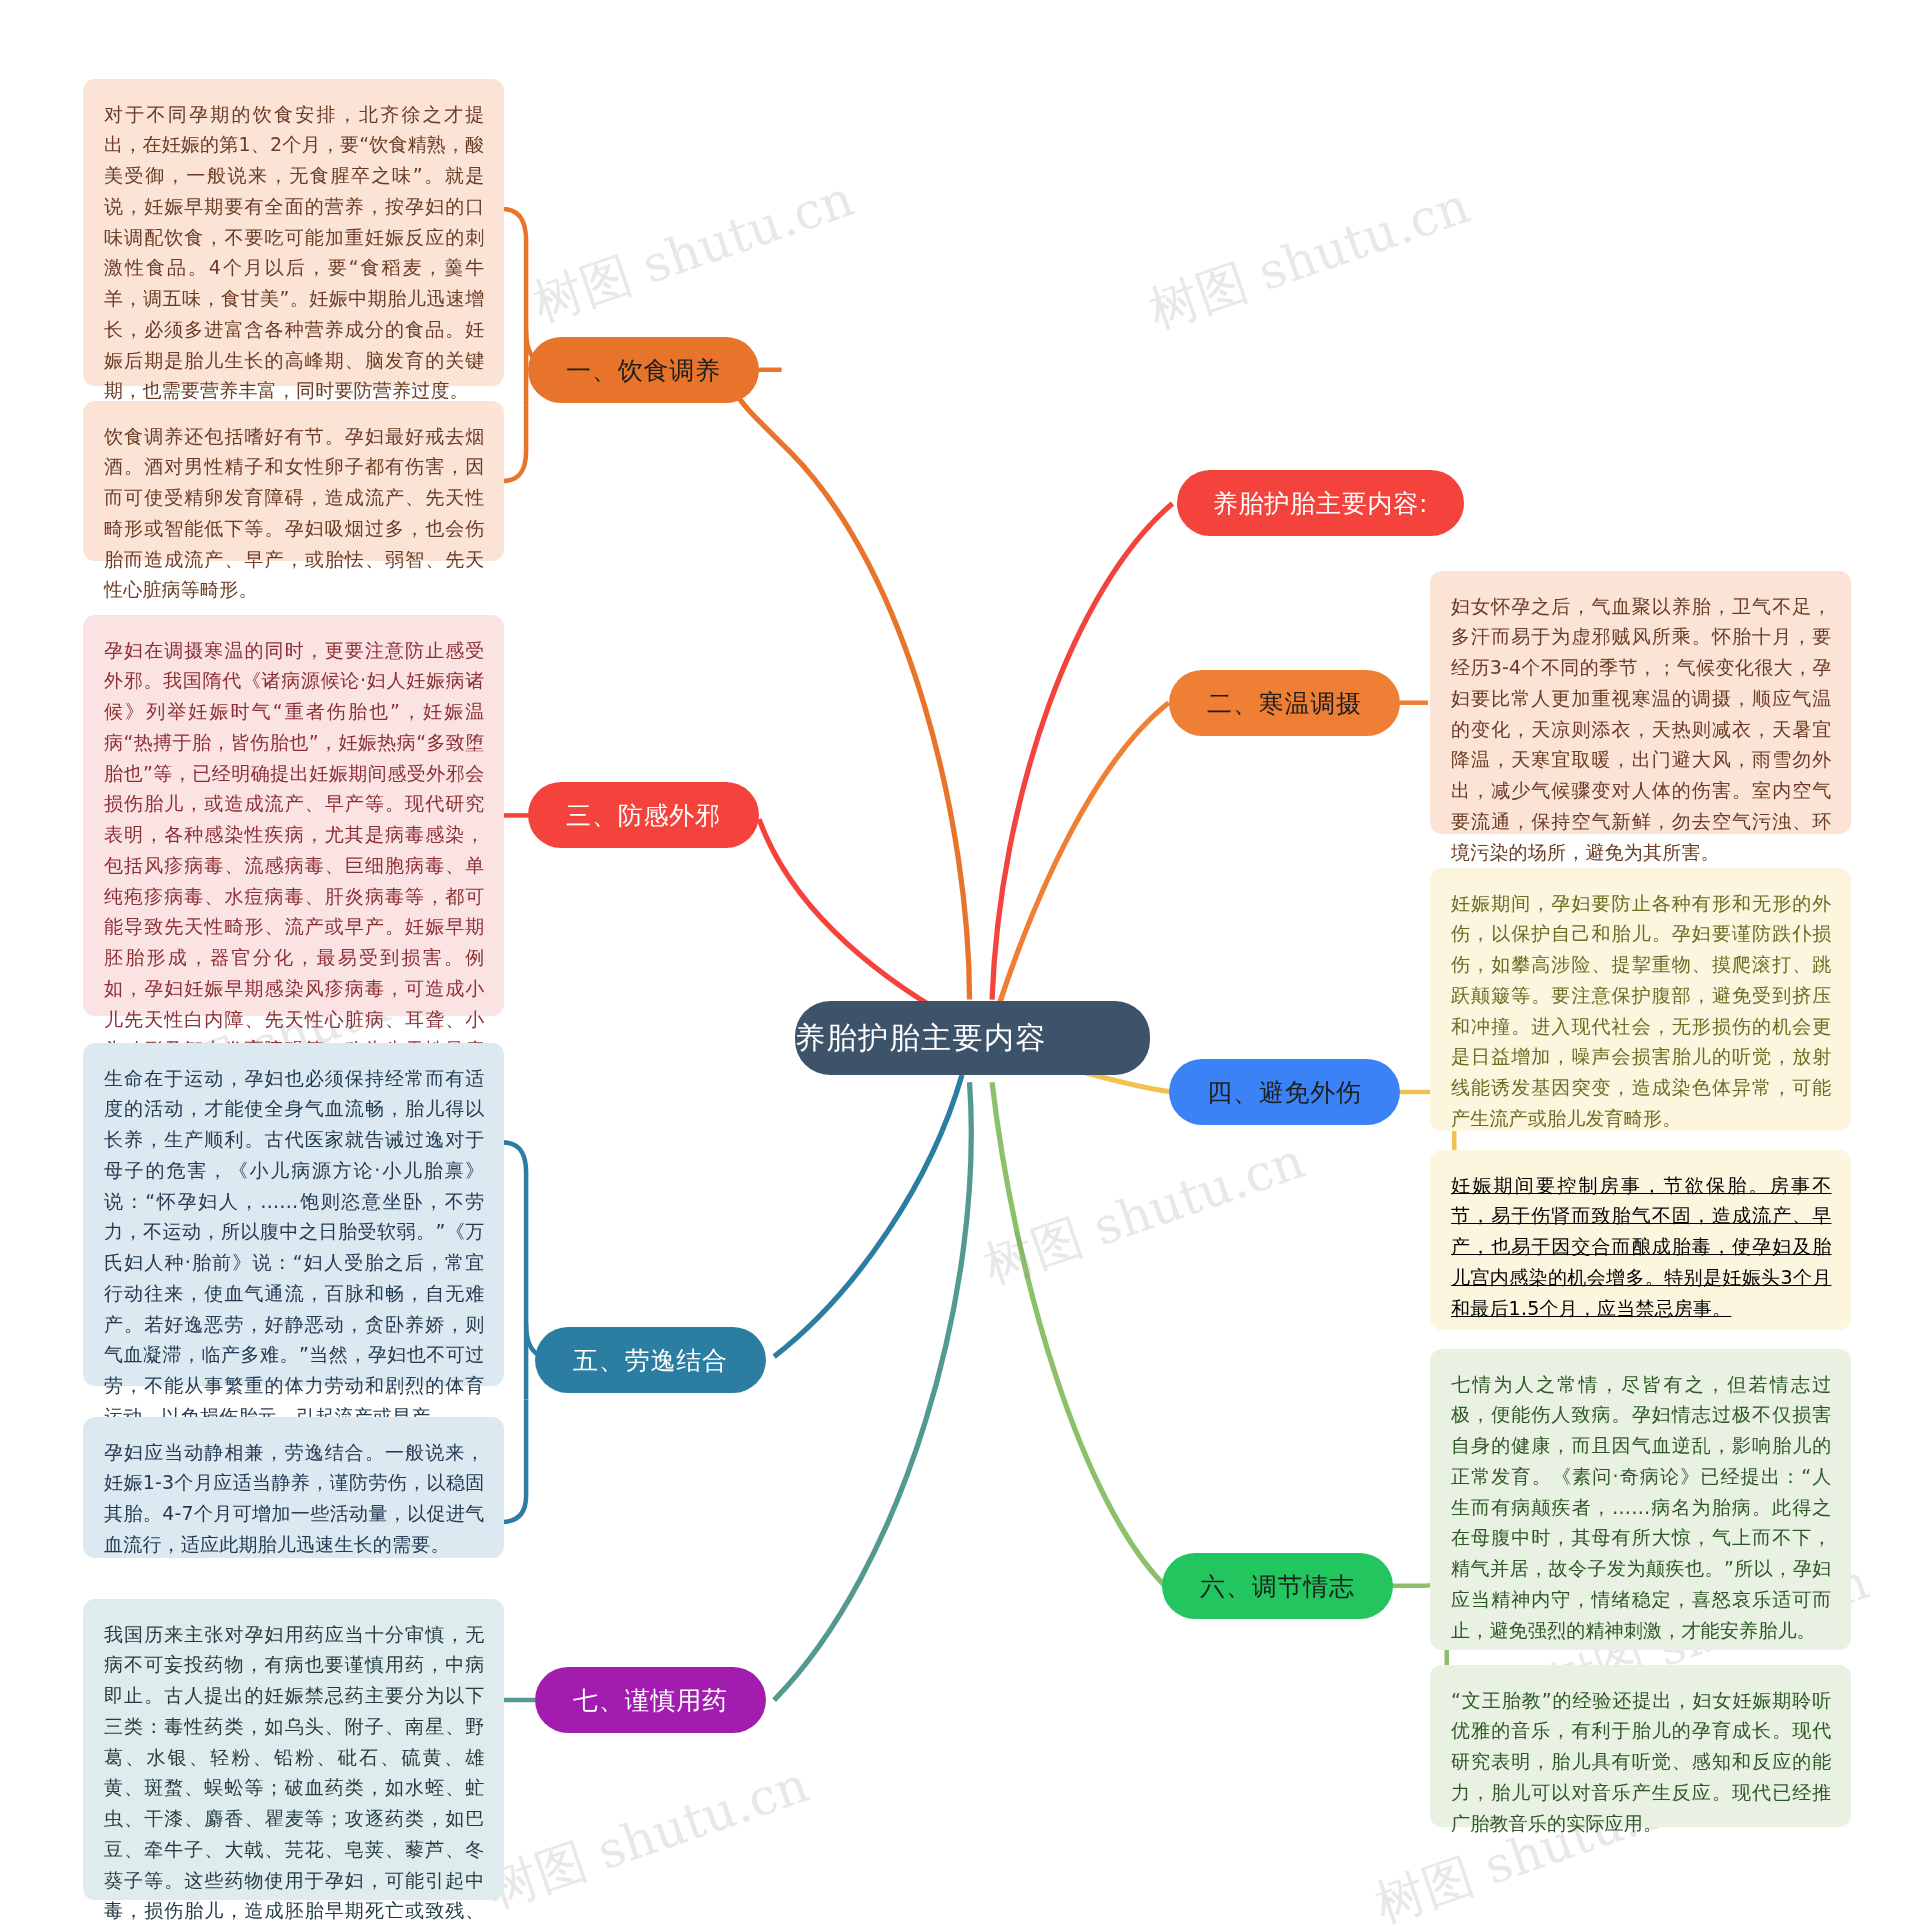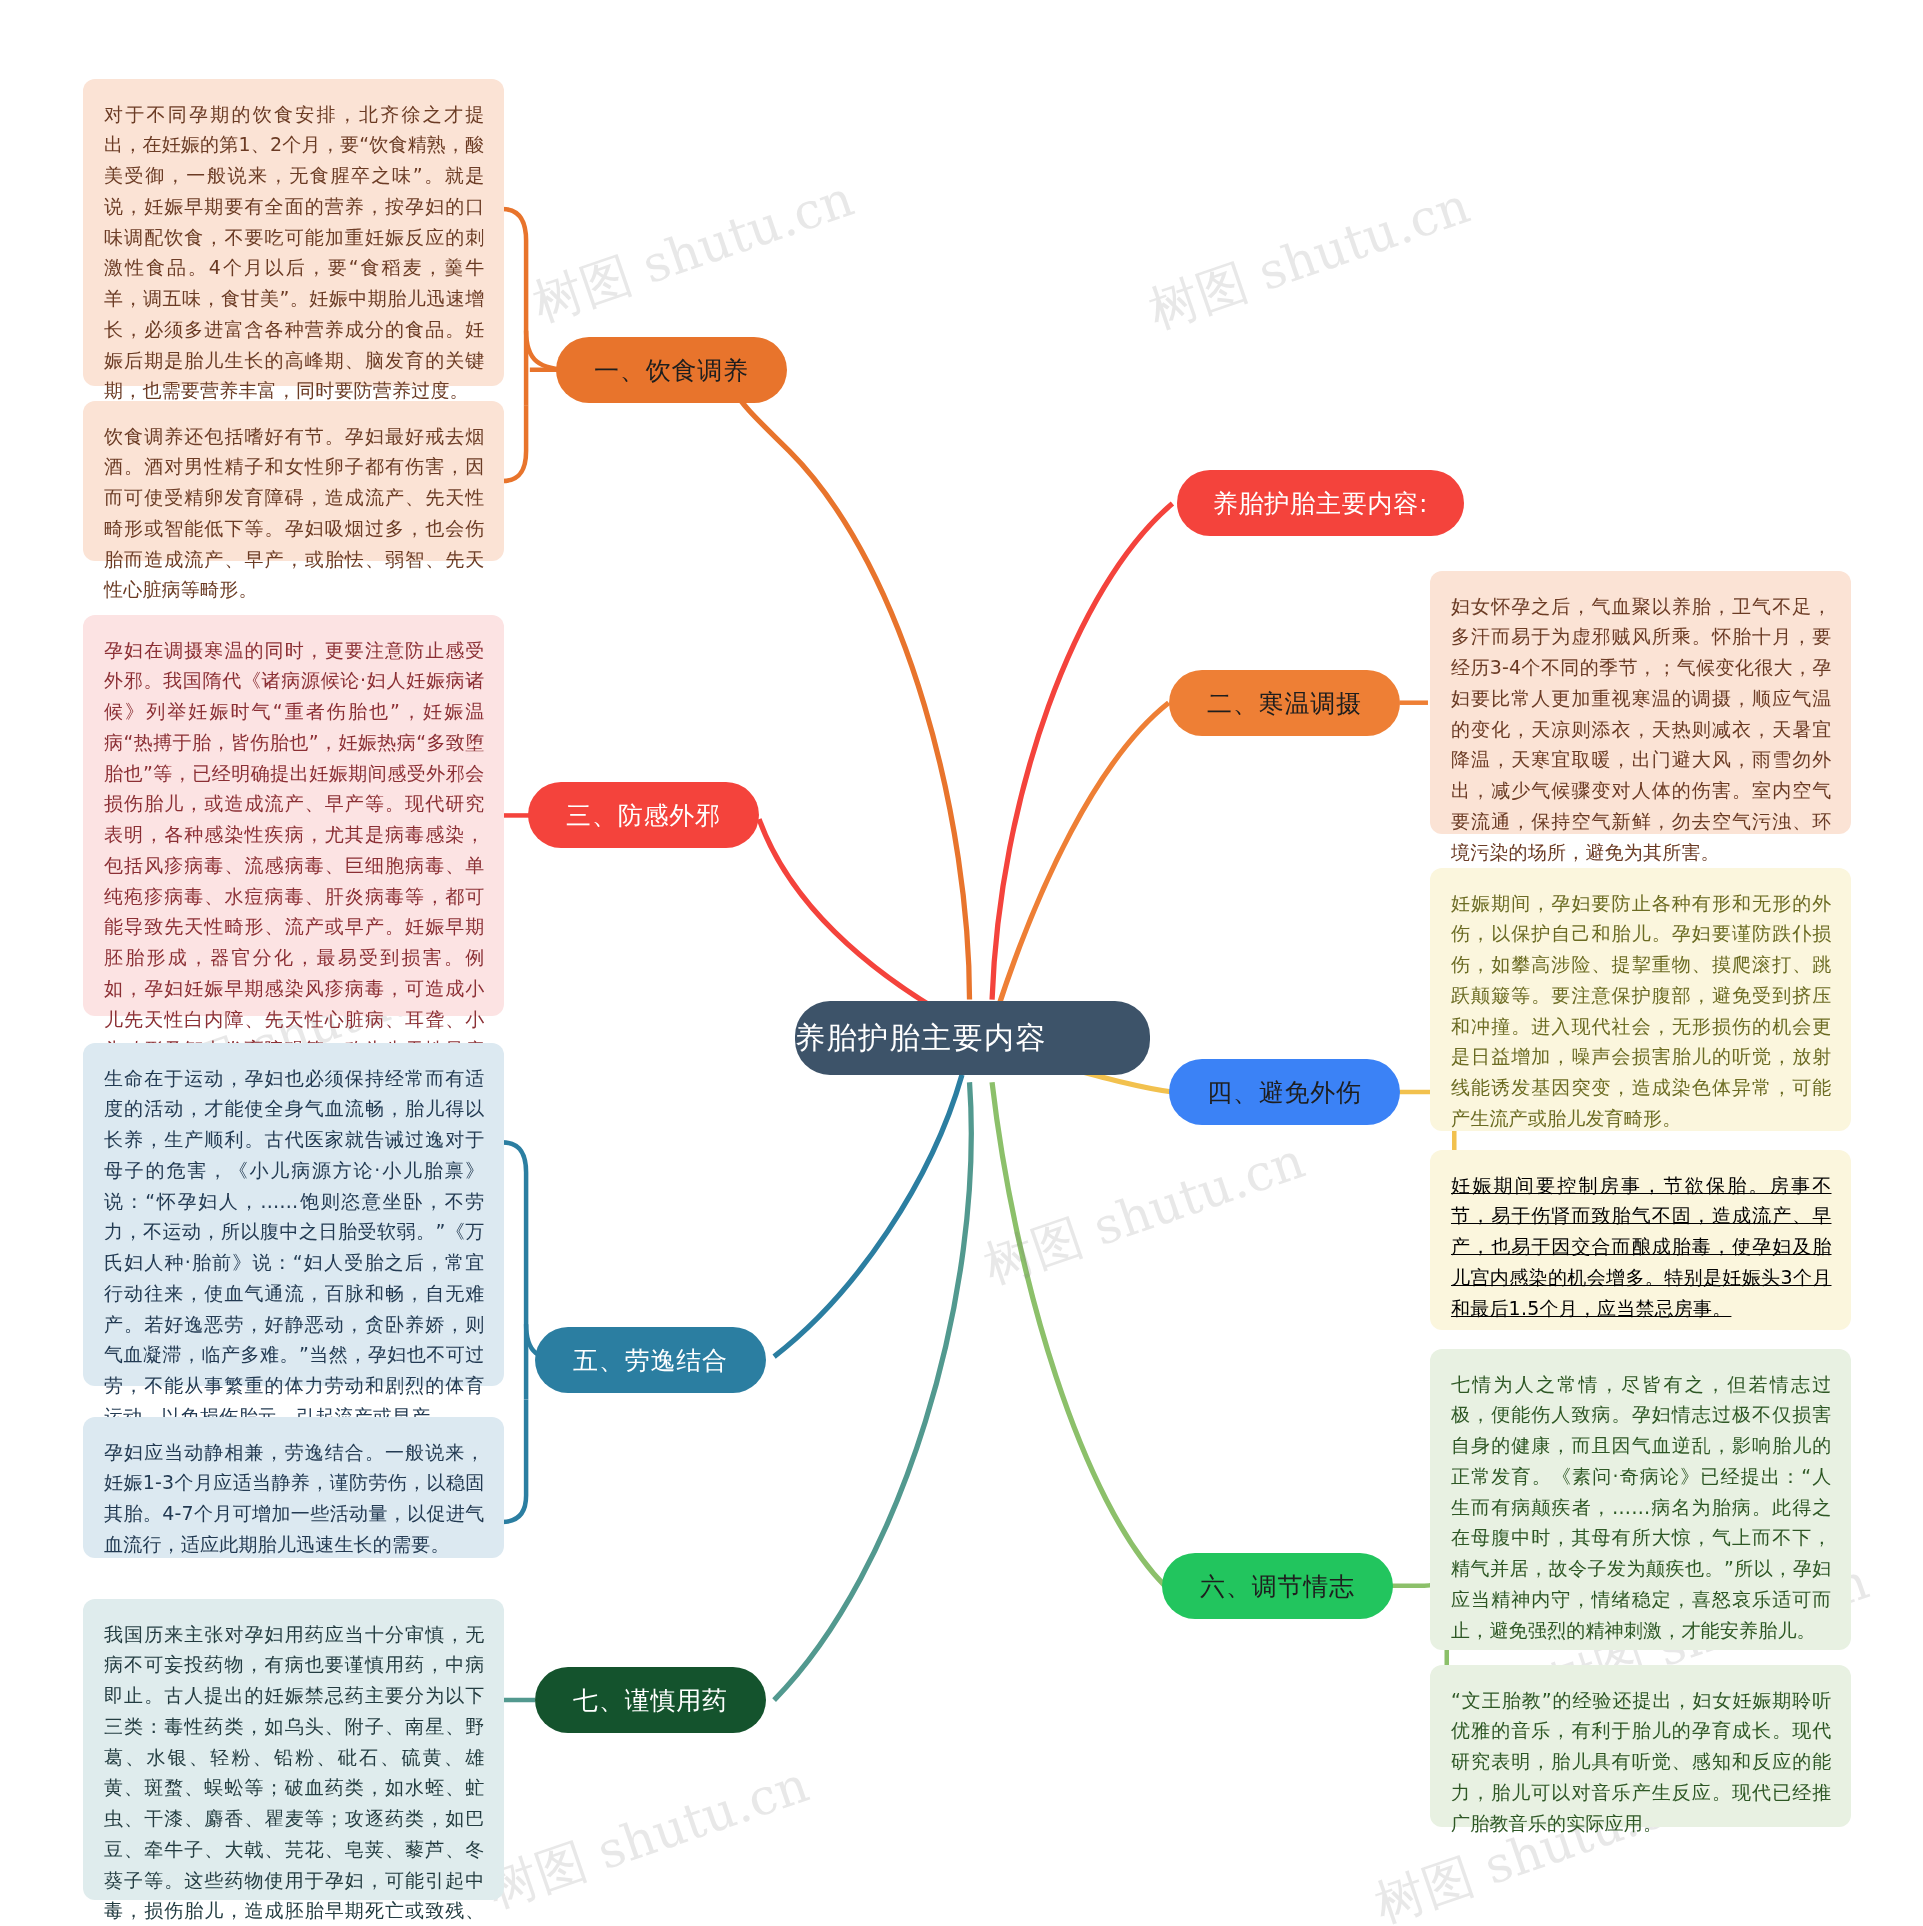--- a/index.html
+++ b/index.html
@@ -156,36 +156,36 @@
   <div class="leaf" style="left:1430px; top:1150px; width:421px; height:180px;
               background:#fbf6dd; color:#000000;text-decoration:underline;">妊娠期间要控制房事，节欲保胎。房事不节，易于伤肾而致胎气不固，造成流产、早产，也易于因交合而酿成胎毒，使孕妇及胎儿宫内感染的机会增多。特别是妊娠头3个月和最后1.5个月，应当禁忌房事。</div>
 
   <div class="leaf" style="left:1430px; top:1349px; width:421px; height:301px;
               background:#e8f1e2; color:#2d5724;">七情为人之常情，尽皆有之，但若情志过极，便能伤人致病。孕妇情志过极不仅损害自身的健康，而且因气血逆乱，影响胎儿的正常发育。《素问·奇病论》已经提出：“人生而有病颠疾者，……病名为胎病。此得之在母腹中时，其母有所大惊，气上而不下，精气并居，故令子发为颠疾也。”所以，孕妇应当精神内守，情绪稳定，喜怒哀乐适可而止，避免强烈的精神刺激，才能安养胎儿。</div>
 
   <div class="leaf" style="left:1430px; top:1665px; width:421px; height:162px;
               background:#e8f1e2; color:#2d5724;">“文王胎教”的经验还提出，妇女妊娠期聆听优雅的音乐，有利于胎儿的孕育成长。现代研究表明，胎儿具有听觉、感知和反应的能力，胎儿可以对音乐产生反应。现代已经推广胎教音乐的实际应用。</div>
 
   <div class="branch" style="left:528px; top:337px; width:231px; height:66px;
-              background:#e8742c; color:#1e1e1e;margin-left:28px;">
+              background:#e8742c; color:#1e1e1e;">
     <span>一、饮食调养</span>
   </div>
 
   <div class="branch" style="left:528px; top:782px; width:231px; height:66px;
               background:#f4433c; color:#ffffff;">
     <span>三、防感外邪</span>
   </div>
 
   <div class="branch" style="left:535px; top:1327px; width:231px; height:66px;
               background:#2b7ea1; color:#ffffff;">
     <span>五、劳逸结合</span>
   </div>
 
   <div class="branch" style="left:535px; top:1667px; width:231px; height:66px;
-              background:#14532d; color:#ffffff;">
+              background:#a21caf; color:#ffffff;">
     <span>七、谨慎用药</span>
   </div>
 
   <div class="branch" style="left:1177px; top:470px; width:287px; height:66px;
               background:#f4433c; color:#ffffff;">
     <span>养胎护胎主要内容:</span>
   </div>
 
   <div class="branch" style="left:1169px; top:670px; width:231px; height:66px;
               background:#ee7f35; color:#1e1e1e;">

